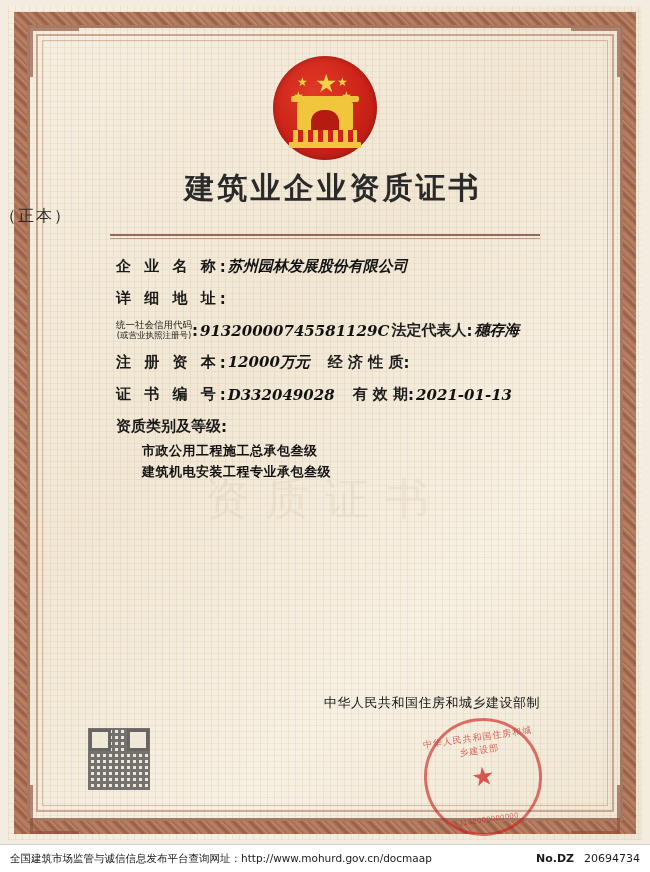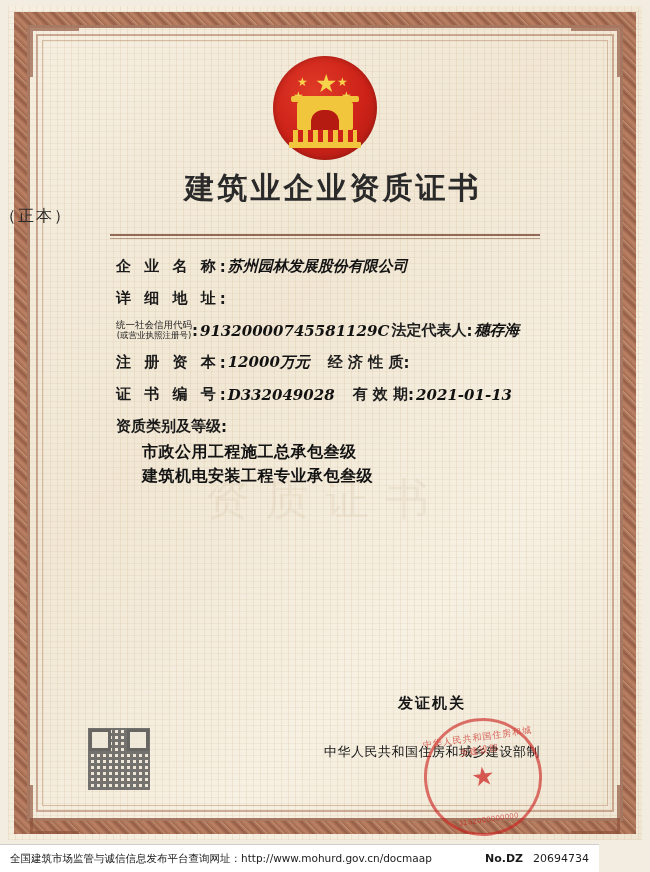--- a/index.html
+++ b/index.html
@@ -238,21 +238,21 @@
     font-size: 15px;
     font-weight: bold;
     white-space: nowrap;
     margin-left: 2px;
   }
   .qual-lines {
     margin-top: 2px;
     padding-left: 26px;
   }
   .qual-line {
-    font-size: 16px;
+    font-size: 13px;
     font-weight: bold;
     color: #121212;
     margin-bottom: 3px;
     letter-spacing: 0.5px;
   }
 
   
   .issuer {
     position: absolute;
     right: 78px;
@@ -347,21 +347,21 @@
     color: rgba(176,150,112,0.10);
     letter-spacing: 16px;
     font-family: "DejaVu Sans", sans-serif;
     pointer-events: none;
   }
 
   
   .footer {
     position: absolute;
     left: 0; bottom: 0;
-    width: 599px;
+    width: 650px;
     height: 28px;
     background: #ffffff;
     border-top: 1px solid #cfcfcf;
     display: flex;
     align-items: center;
     justify-content: space-between;
     padding: 0 10px;
     box-sizing: border-box;
     font-family: "DejaVu Sans", sans-serif;
     font-size: 10.5px;
@@ -464,21 +464,20 @@
     <div class="qual-lines">
       <div class="qual-line">市政公用工程施工总承包叁级</div>
       <div class="qual-line">建筑机电安装工程专业承包叁级</div>
     </div>
 
   </div>
 
   <div class="qr"></div>
 
   <div class="issuer">
-    <div class="issuer-title">发证机关</div>
     <div class="issuer-org">中华人民共和国住房和城乡建设部制</div>
   </div>
 
   <div class="seal">
     <div class="seal-arc">中华人民共和国住房和城乡建设部</div>
     <div class="seal-star">★</div>
     <div class="seal-bottom">1132000000000</div>
   </div>
 
 </div>

